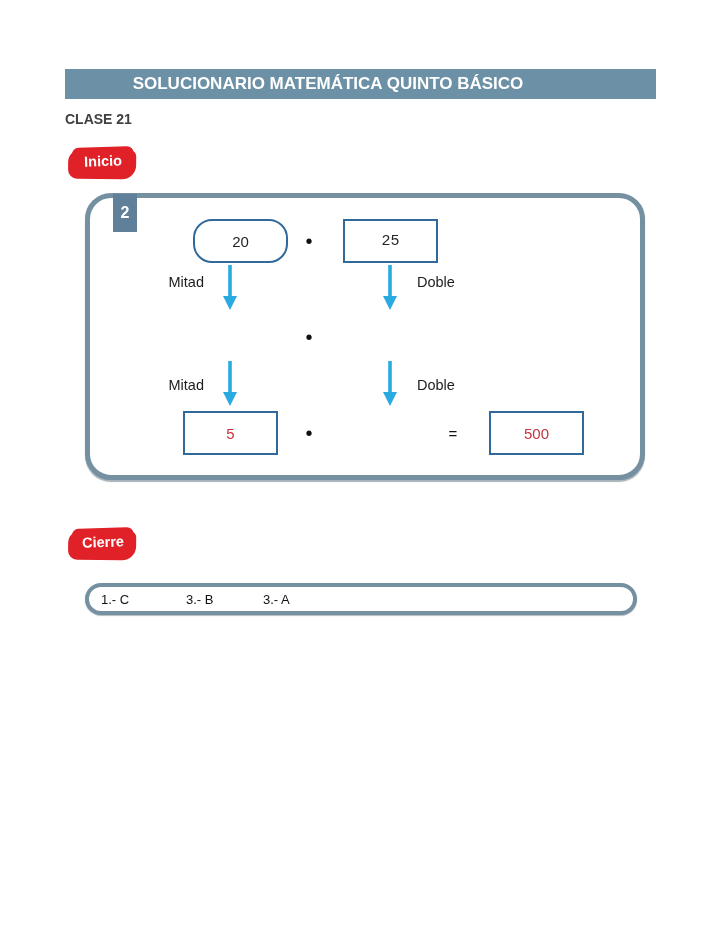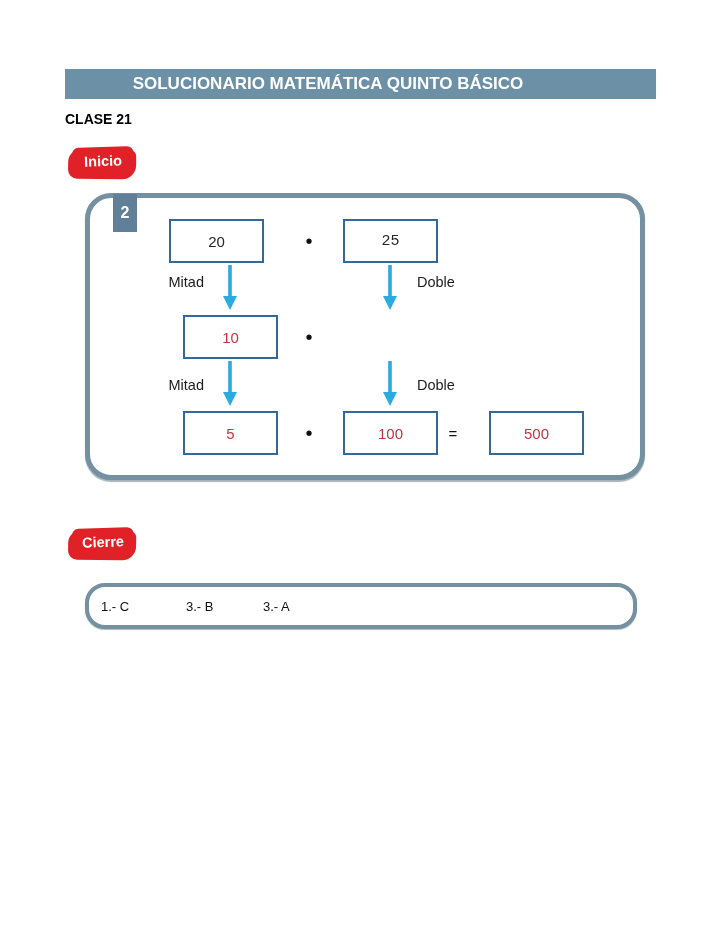--- a/index.html
+++ b/index.html
@@ -25,21 +25,21 @@
     font-weight: bold;
     line-height: 30px;
     text-align: center;
     padding-right: 65px;
   }
   .clase-label {
     position: absolute;
     left: 65px; top: 111px;
     font-size: 14px;
     font-weight: bold;
-    color: #000000;
+    color: #404040;
   }
 
   
   .sticker {
     position: absolute;
     width: 62px; height: 27px;
     background: #E02128;
     border-radius: 7px;
     display: flex; align-items: center; justify-content: center;
     transform: rotate(-2deg);
@@ -87,21 +87,21 @@
     position: absolute;
     width: 95px; height: 44px;
     border: 2px solid #31699B;
     background: #ffffff;
     display: flex; align-items: center; justify-content: center;
     font-size: 15px;
     color: #262626;
     z-index: 1;
   }
   .vbox.red { color: #C23440; }
-  .b-20  { left: 169px; top: 219px; }
+  .b-20  { left: 193px; top: 219px; border-radius: 19px; }
   .b-25  { left: 343px; top: 219px; font-family: Liberation Mono, monospace; }
   .b-10  { left: 183px; top: 315px; }
   .b-50  { left: 343px; top: 315px; }
   .b-5   { left: 183px; top: 411px; }
   .b-100 { left: 343px; top: 411px; }
   .b-500 { left: 471px; top: 411px; margin-left: 18px; }
 
   
   .dot {
     position: absolute;
@@ -138,21 +138,21 @@
   .arrow { position: absolute; width: 18px; height: 46px; }
   .arr-1 { left: 221px; top: 265px; }
   .arr-2 { left: 381px; top: 265px; }
   .arr-3 { left: 221px; top: 361px; }
   .arr-4 { left: 381px; top: 361px; }
 
   
   .answers-panel {
     position: absolute;
     left: 85px; top: 583px;
-    width: 552px; height: 46px;
+    width: 552px; height: 32px;
     border: 4px solid #7490A1;
     border-radius: 20px;
     background: #ffffff;
     box-shadow: 0 1px 1px rgba(62, 84, 99, 0.4);
   }
   .answer-item {
     position: absolute;
     top: 50%;
     transform: translateY(-50%);
     font-size: 13px;
@@ -191,43 +191,37 @@
   <svg class="arrow arr-1" viewBox="0 0 18 46">
     <line x1="9" y1="0" x2="9" y2="33" stroke="#29ABE2" stroke-width="3.6"></line>
     <polygon points="2,31 16,31 9,45" fill="#29ABE2"></polygon>
   </svg>
   <svg class="arrow arr-2" viewBox="0 0 18 46">
     <line x1="9" y1="0" x2="9" y2="33" stroke="#29ABE2" stroke-width="3.6"></line>
     <polygon points="2,31 16,31 9,45" fill="#29ABE2"></polygon>
   </svg>
   <div class="op-label doble-1">Doble</div>
 
-  <div class="vbox red b-10">
-    <span>10</span>
-  </div>
   <div class="dot dot-2">•</div>
 
   <div class="op-label mitad-2">Mitad</div>
   <svg class="arrow arr-3" viewBox="0 0 18 46">
     <line x1="9" y1="0" x2="9" y2="33" stroke="#29ABE2" stroke-width="3.6"></line>
     <polygon points="2,31 16,31 9,45" fill="#29ABE2"></polygon>
   </svg>
   <svg class="arrow arr-4" viewBox="0 0 18 46">
     <line x1="9" y1="0" x2="9" y2="33" stroke="#29ABE2" stroke-width="3.6"></line>
     <polygon points="2,31 16,31 9,45" fill="#29ABE2"></polygon>
   </svg>
   <div class="op-label doble-2">Doble</div>
 
   <div class="vbox red b-5">
     <span>5</span>
   </div>
   <div class="dot dot-3">•</div>
-  <div class="vbox red b-100">
-    <span>100</span>
-  </div>
   <div class="eq-sign">=</div>
   <div class="vbox red b-500">
     <span>500</span>
   </div>
 
   <div class="sticker sticker-cierre">
     <span>Cierre</span>
   </div>
 
   <div class="answers-panel">

